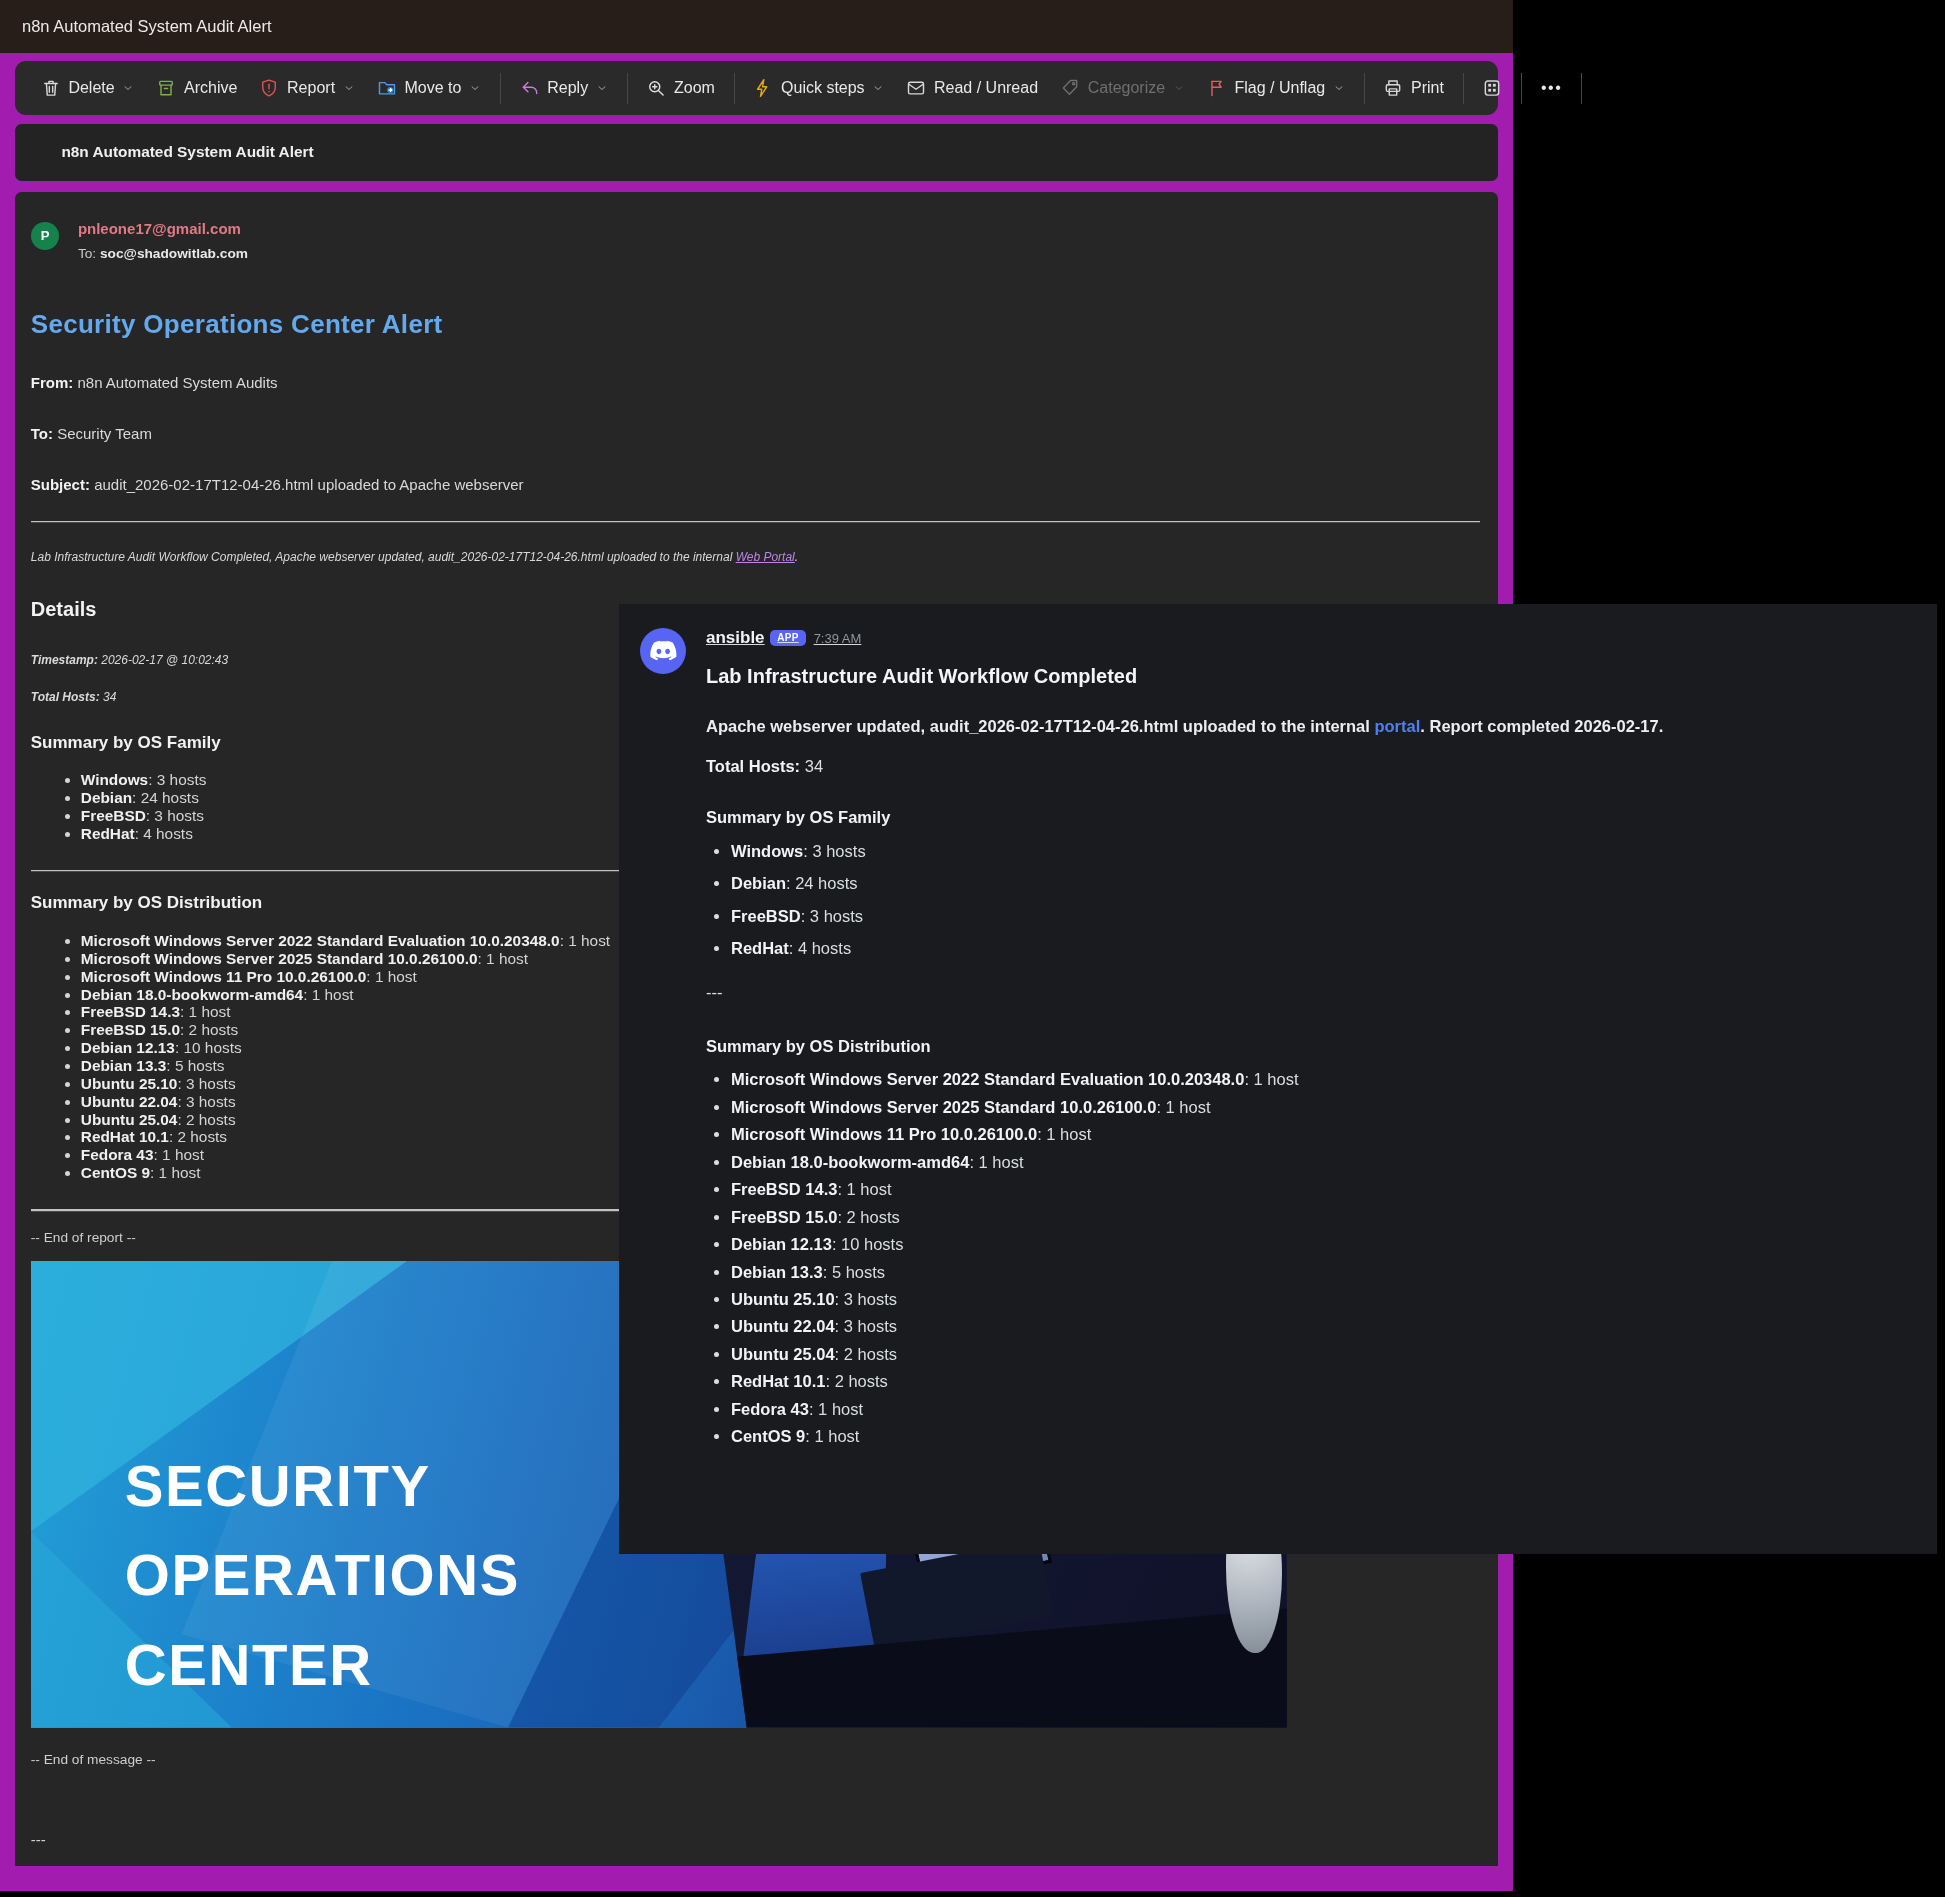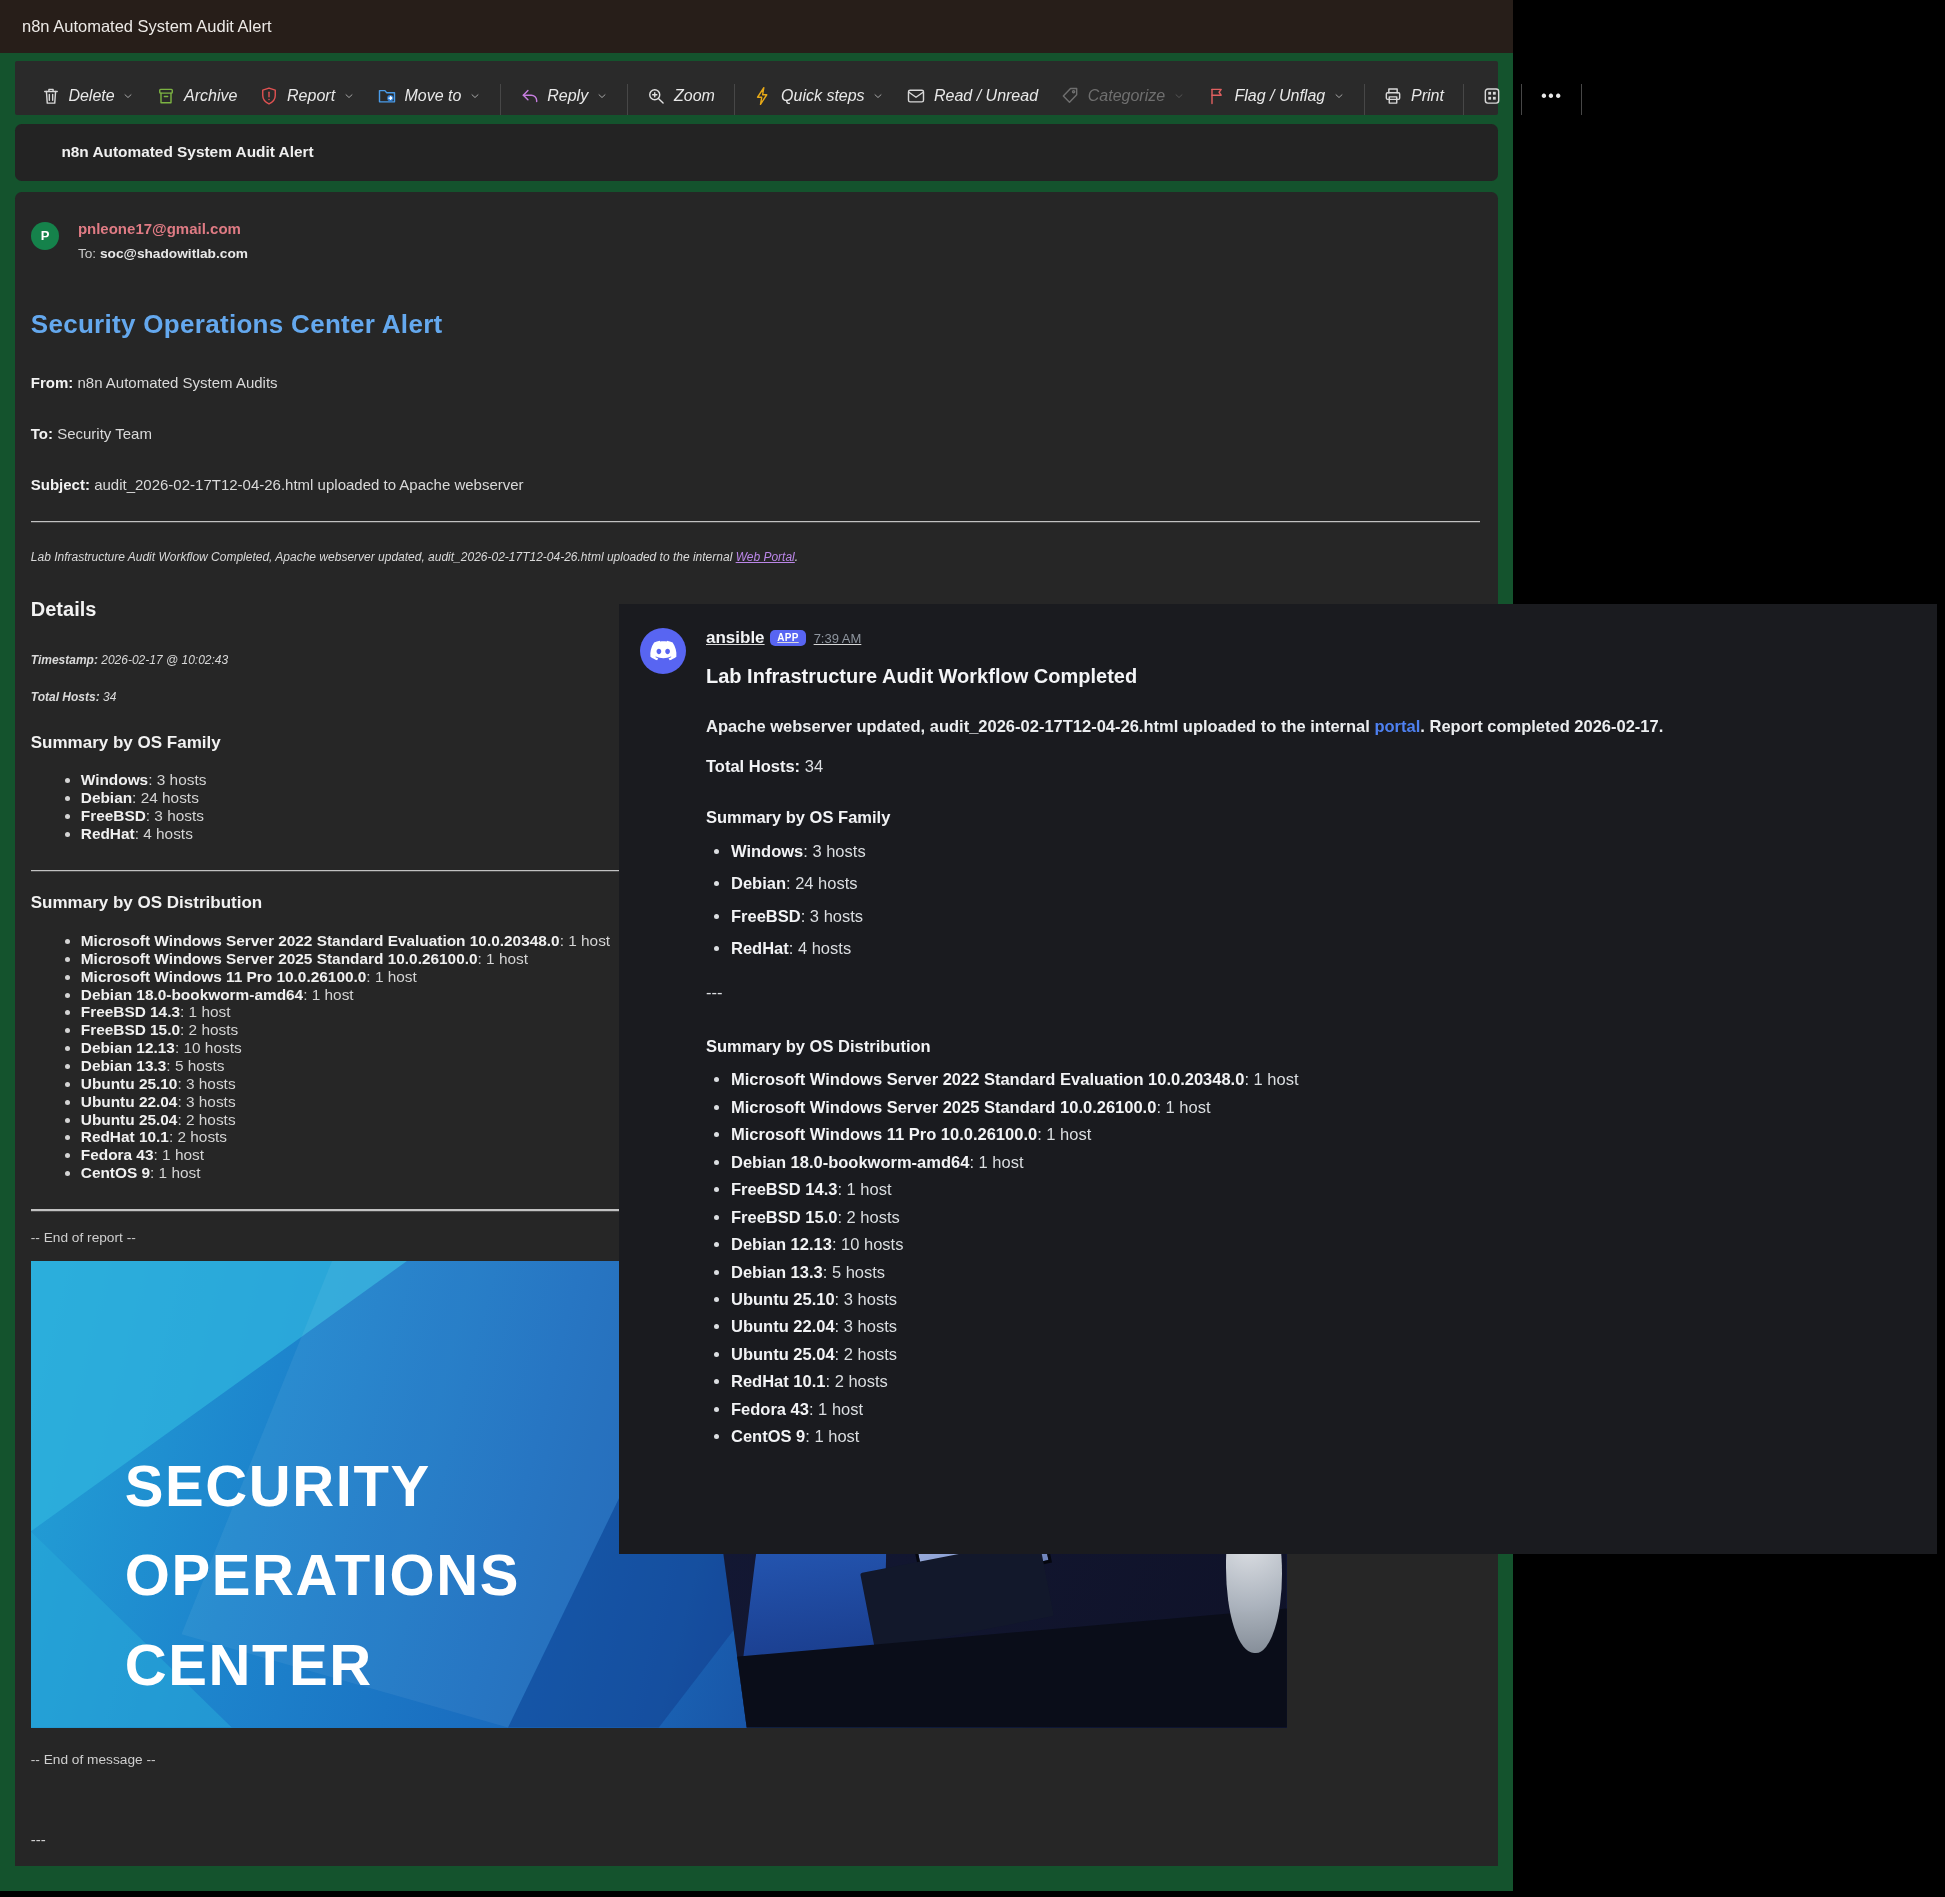--- a/index.html
+++ b/index.html
@@ -8,36 +8,35 @@
     background: #000;
     font-family: "Liberation Sans", sans-serif;
     position: relative;
     overflow: hidden;
     color: #d9d9d9;
   }
   
   .email-window {
     position: absolute; left: 0; top: 0;
     width: 1513px; height: 1891px;
-    background: #14532d;
+    background: #a21caf;
   }
   .window-titlebar {
     height: 53px; background: #271e19;
     display: flex; align-items: center;
     padding-left: 22px;
     font-size: 16.5px; color: #ece9e6; font-weight: 500;
   }
   .toolbar-card {
     margin: 8.2px 15.4px 0 15.4px;
     height: 54px; background: #2a2a2a;
-    border-radius: 2px;
-    display: flex; align-items: flex-end;
+    border-radius: 11px;
+    display: flex; align-items: center;
     padding: 0 14.3px;
     white-space: nowrap;
-    font-style: italic;
   }
   .tb-btn {
     display: inline-flex; align-items: center;
     gap: 7.7px; padding: 0 11px; height: 38px;
     border-radius: 4.4px; cursor: pointer;
     font-size: 16px; color: #e8e8e8; font-weight: 400;
   }
   .tb-btn .lbl { color: #e8e8e8; }
   .tb-btn.disabled .lbl { color: #6f6f6f; }
   .tb-sep { width: 1.1px; height: 31px; background: #474747; margin: 0 7.7px; flex: 0 0 auto; }

